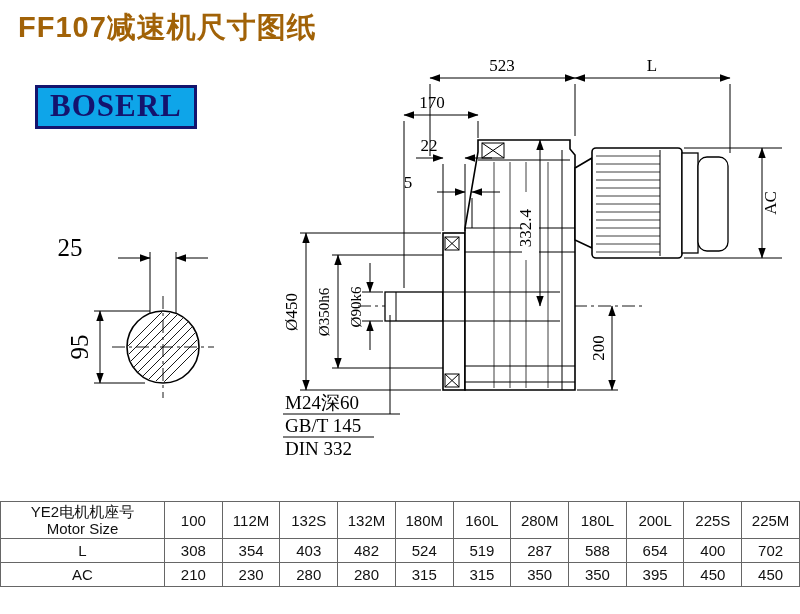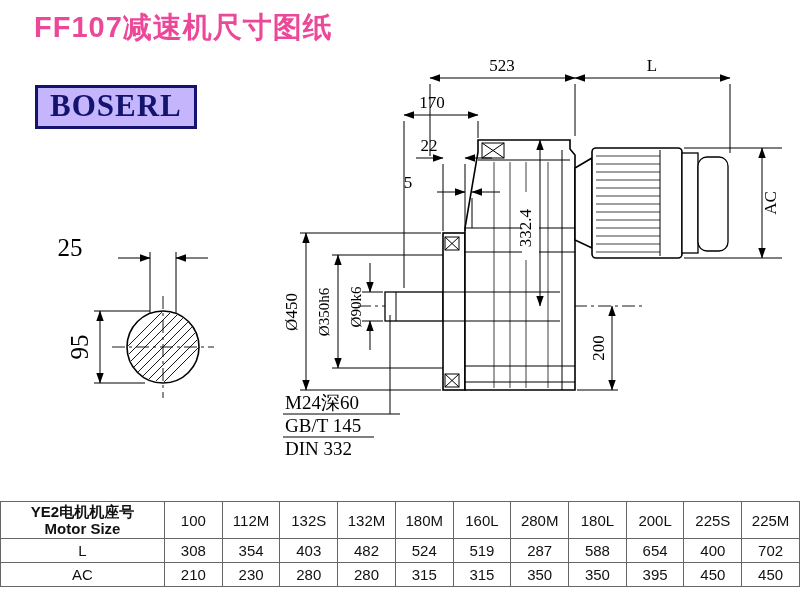--- a/index.html
+++ b/index.html
@@ -1,21 +1,21 @@
 <!DOCTYPE html>
 <html><head>
 <meta charset="utf-8">
 <style>
   html,body{margin:0;padding:0;}
   body{width:800px;height:614px;position:relative;background:#fff;overflow:hidden;
        font-family:"Liberation Sans",sans-serif;color:#000;}
 
-  .title{position:absolute;left:34px;top:8px;font:700 29px "Liberation Sans",sans-serif;
-         letter-spacing:1px;color:#ec4899;}
-  .logo{position:absolute;left:35px;top:85px;border:3px solid #14146e;background:#c4b5fd;
+  .title{position:absolute;left:18px;top:8px;font:700 29px "Liberation Sans",sans-serif;
+         letter-spacing:1px;color:#a16207;}
+  .logo{position:absolute;left:35px;top:85px;border:3px solid #14146e;background:#0ea5e9;
         padding:0 12px 2px 12px;font:700 31px "Liberation Serif",serif;color:#14146e;
         letter-spacing:1px;}
 
   svg{position:absolute;left:0;top:0;}
   .outline{fill:#fff;stroke:#000;stroke-width:1.6;}
   .outline2{fill:#fff;stroke:#000;stroke-width:1.3;}
   .thin{stroke:#000;stroke-width:1;fill:none;}
   .fin{stroke:#000;stroke-width:0.75;}
   .hatch line{stroke:#000;stroke-width:0.9;}
   .dimline{stroke:#000;stroke-width:1;fill:none;}
@@ -24,21 +24,21 @@
   .dim{font-size:17px;}
   .dim-sm{font-size:15px;}
   .dim-lg{font-size:25px;}
   .note{font-size:19px;}
 
   .tbl-wrap{position:absolute;left:0;top:501px;width:800px;}
   table{border-collapse:collapse;width:100%;table-layout:fixed;}
   th,td{border:1px solid #666;text-align:center;vertical-align:middle;
         font:400 15px "Liberation Sans",sans-serif;color:#111;padding:0;height:23px;}
   tr.hdr th{height:36px;}
-  .hdr-cell div{line-height:17px;font-weight:bold;}
+  .hdr-cell div{line-height:17px;}
 </style>
 </head>
 <body>
 
 <div class="title">FF107减速机尺寸图纸</div>
 <div class="logo">BOSERL</div>
 
 <svg width="800" height="500" viewBox="0 0 800 500">
   <defs>
     <marker id="ah" viewBox="0 0 10 7" refX="9.5" refY="3.5" markerWidth="11" markerHeight="7.7" orient="auto-start-reverse" markerUnits="userSpaceOnUse">

